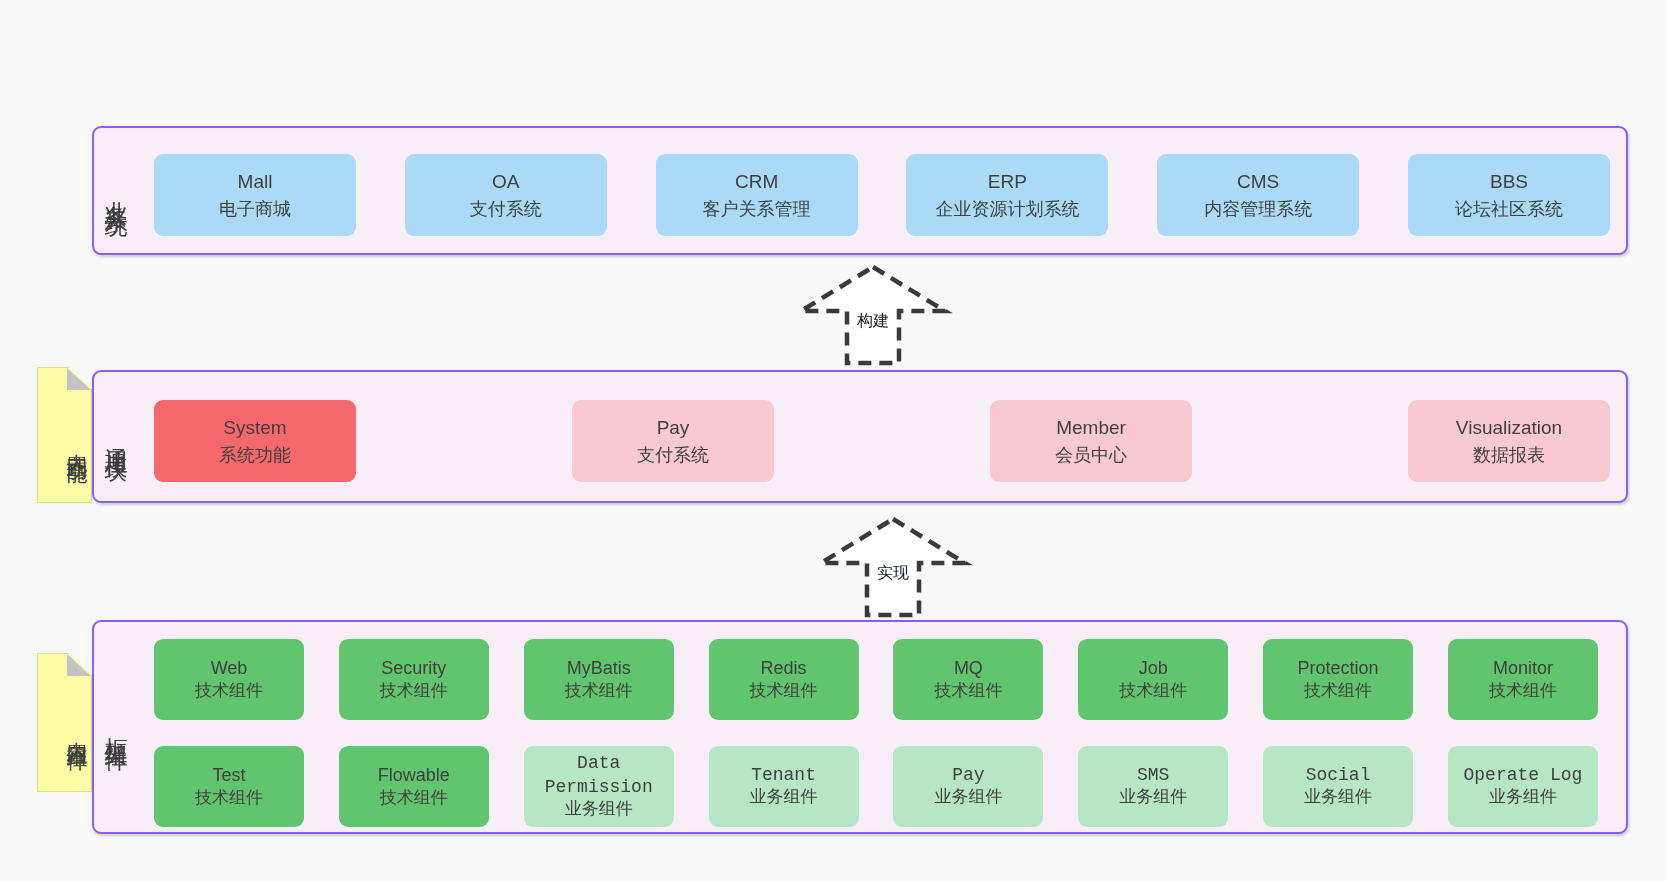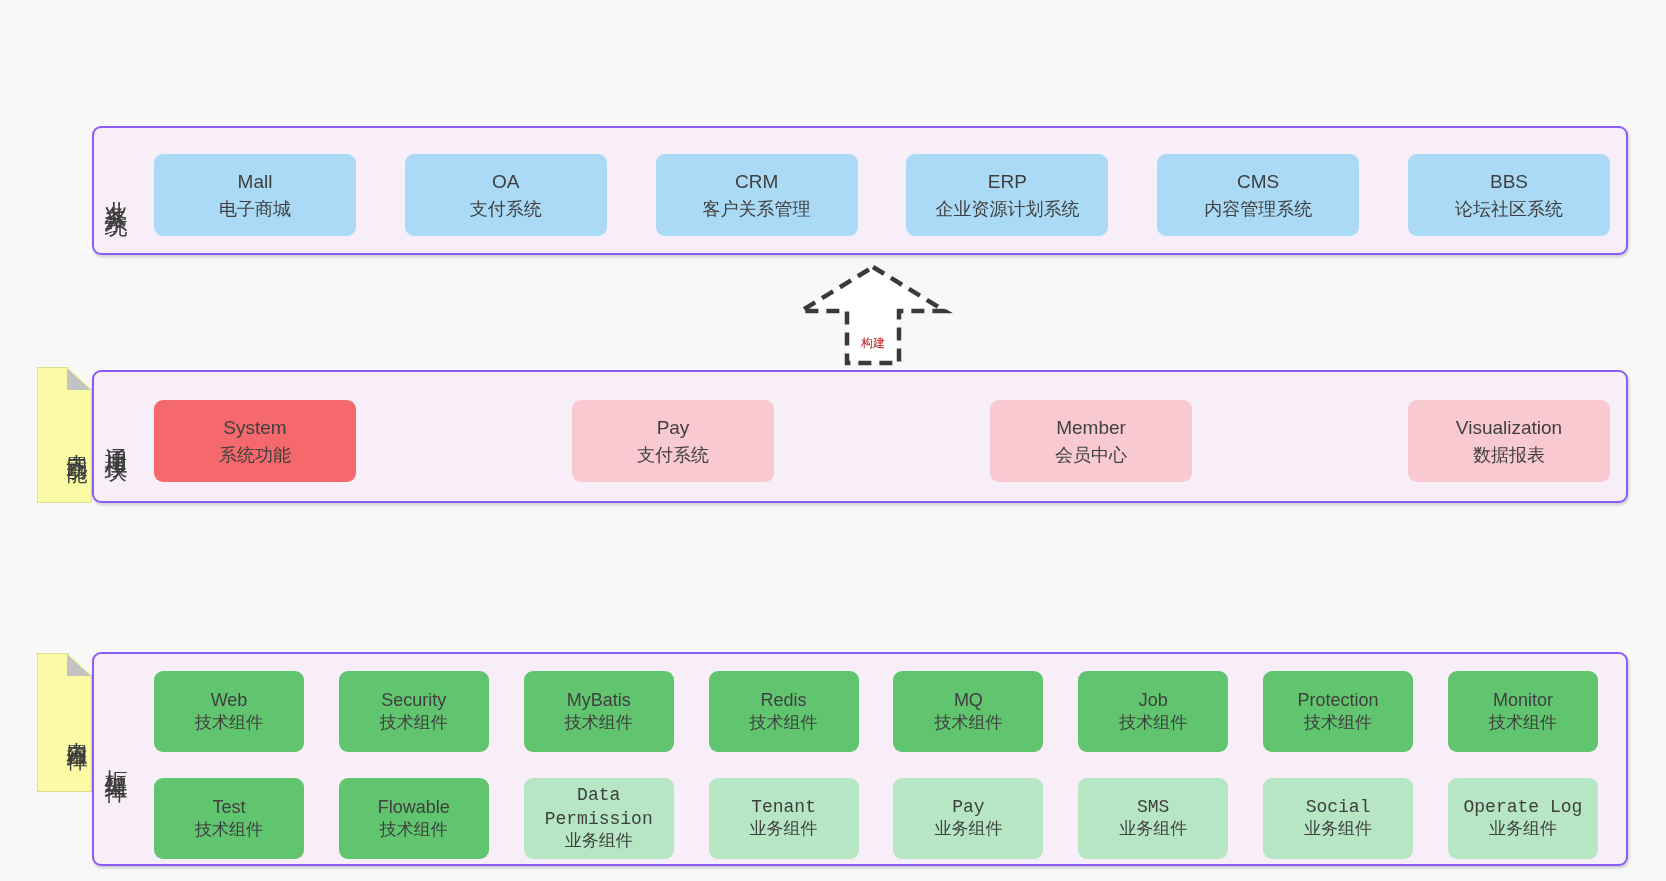--- a/index.html
+++ b/index.html
@@ -11,21 +11,21 @@
     color:#3f3f3f;
   }
   .band {
     position:absolute; left:92px; width:1536px;
     background:#f8eef7; border:2px solid #8b5cf6; border-radius:9px;
     box-shadow:1px 2px 3px rgba(0,0,0,0.18);
     z-index:2;
   }
   .band-1 { top:126px; height:129px; }
   .band-2 { top:370px; height:133px; }
-  .band-3 { top:620px; height:214px;margin-top:32px; }
+  .band-3 { top:620px; height:214px; }
   .side-label {
     position:absolute; left:7px; top:0; bottom:0; width:32px;
     display:flex; align-items:center; justify-content:center;
     writing-mode:vertical-rl; text-orientation:upright;
     font-size:23px; letter-spacing:4px; color:#3c3c3c;
   }
   .box-row {
     position:absolute; left:60px; display:flex; justify-content:space-between;
   }
   .band-1 .box-row { top:26px; right:16px; height:82px; }
@@ -66,23 +66,22 @@
     font-size:21px; letter-spacing:3px; color:#3c3c3c; margin:auto;
   }
   .arrow {
     position:absolute; width:150px; height:102px; z-index:3;
   }
   .arrow-1 { left:798px; top:264px; }
   .arrow-2 { left:818px; top:516px; }
   .arrow svg { position:absolute; inset:0; overflow:visible; }
   .arrow .a-label {
     position:absolute; top:46px; left:50%; transform:translateX(-50%);
-    background:#ffffff; padding:1px 5px; font-size:12px; color:#b91c1c;
+    background:#ffffff; padding:1px 5px; font-size:16px; color:#0f172a;
     white-space:nowrap;
-    margin-top:24px;
   }
 </style>
 </head>
 <body>
 
 <div class="page">
 
   <div class="sticky sticky-2">
     <div class="fold"></div>
     <div class="s-text">内置功能</div>
@@ -144,20 +143,26 @@
         <div class="t">Member</div>
         <div class="s">会员中心</div>
       </div>
       <div class="node pink">
         <div class="t">Visualization</div>
         <div class="s">数据报表</div>
       </div>
     </div>
   </div>
 
+  <div class="arrow arrow-2">
+    <svg viewBox="0 0 150 102">
+      <polygon points="75,3 147,47 101,47 101,99 49,99 49,47 3,47" fill="#ffffff" stroke="#3a3a3a" stroke-width="4.5" stroke-dasharray="13 8" stroke-linejoin="miter"></polygon>
+    </svg>
+    <div class="a-label">实现</div>
+  </div>
 
   <div class="band band-3">
     <div class="side-label">框架组件</div>
     <div class="box-row box-row-1">
       <div class="node green">
         <div class="t">Web</div>
         <div class="s">技术组件</div>
       </div>
       <div class="node green">
         <div class="t">Security</div>

